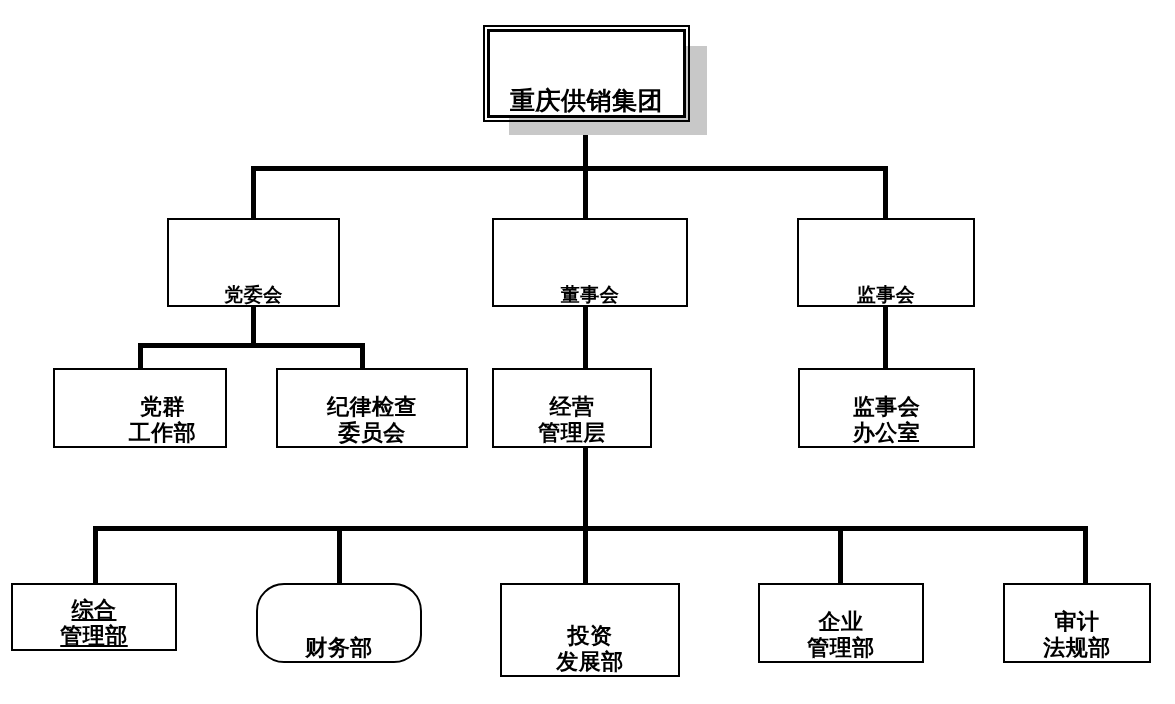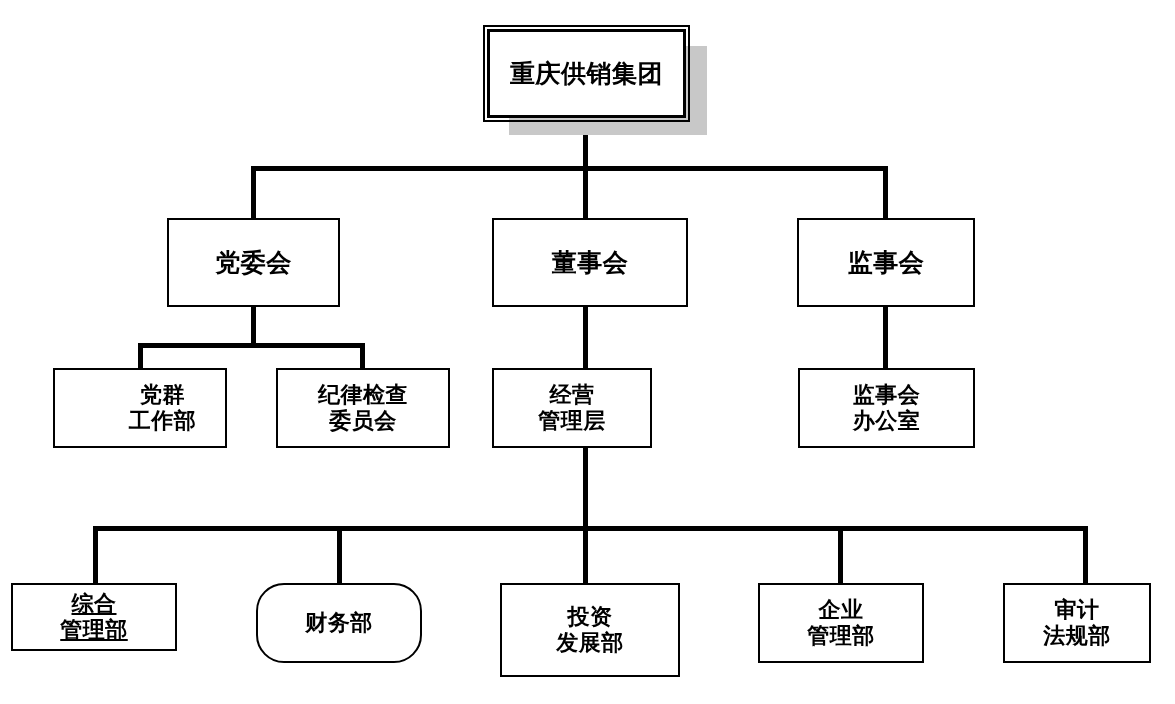--- a/index.html
+++ b/index.html
@@ -24,21 +24,21 @@
     background: #000000;
   }
 
   
   .node {
     position: absolute;
     box-sizing: border-box;
     border: 2px solid #000000;
     background: #ffffff;
     display: flex;
-    align-items: center;
+    align-items: flex-end;
     justify-content: center;
     text-align: center;
     z-index: 3;
   }
   .node .label {
     font-weight: bold;
     color: #000000;
     line-height: 1.18;
     letter-spacing: 0.5px;
     white-space: pre-line;
@@ -51,21 +51,21 @@
     outline-offset: 2px;
     z-index: 4;
   }
   .root-shadow {
     position: absolute;
     background: #c8c8c8;
     z-index: 1;
   }
 
   .size-lg .label { font-size: 25px; }
-  .size-md .label { font-size: 25px; }
+  .size-md .label { font-size: 19px; }
   .size-sm .label { font-size: 22px; }
 </style>
 </head>
 <body>
 
 <div id="chart-root">
 
   <div class="conn" style="left:583px; top:118px; width:5px; height:52px;"></div>
 
   <div class="conn" style="left:251px; top:166px; width:637px; height:5px;"></div>
@@ -110,21 +110,21 @@
 
   <div class="node size-md" style="left:797px; top:218px; width:178px; height:89px;">
     <span class="label">监事会</span>
   </div>
 
   <div class="node size-sm" style="left:53px; top:368px; width:174px; height:80px;padding-left:45px;">
     <span class="label">党群
 工作部</span>
   </div>
 
-  <div class="node size-sm" style="left:276px; top:368px; width:174px; height:80px;">
+  <div class="node size-sm" style="left:276px; top:368px; width:192px; height:80px;">
     <span class="label">纪律检查
 委员会</span>
   </div>
 
   <div class="node size-sm" style="left:492px; top:368px; width:160px; height:80px;">
     <span class="label">经营
 管理层</span>
   </div>
 
   <div class="node size-sm" style="left:798px; top:368px; width:177px; height:80px;">

